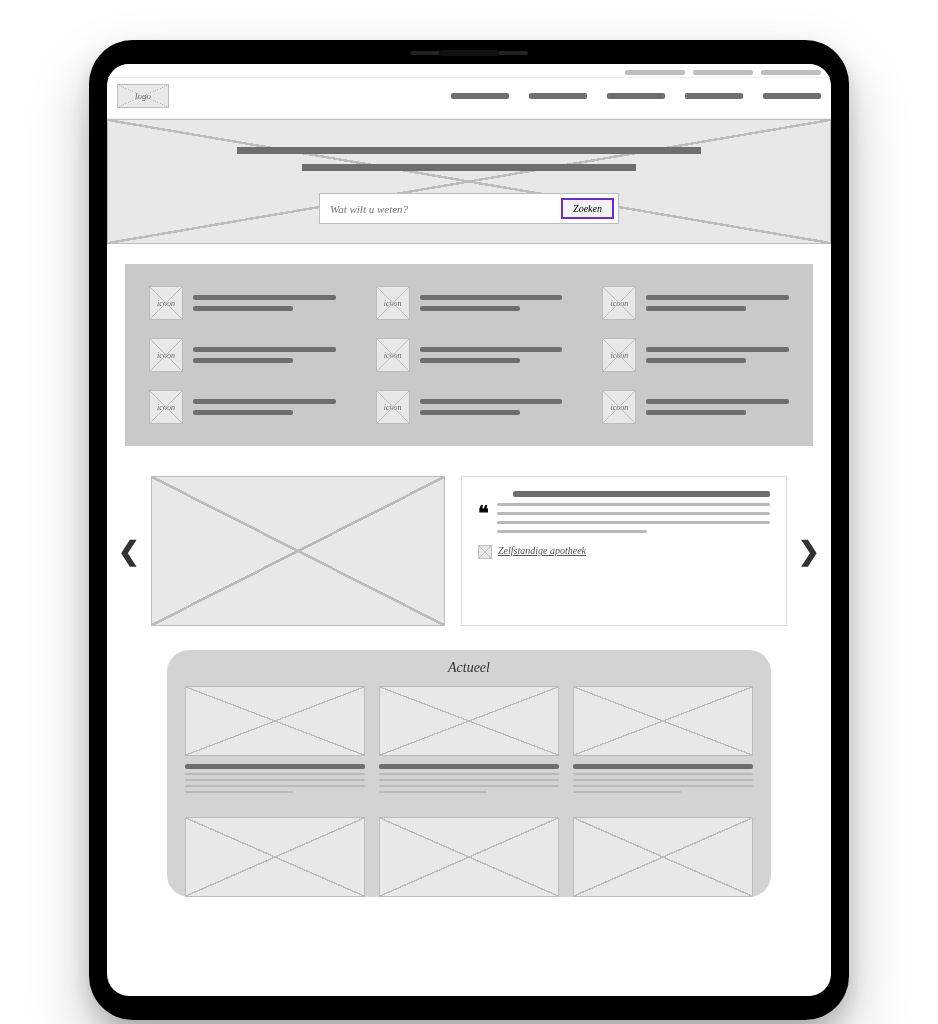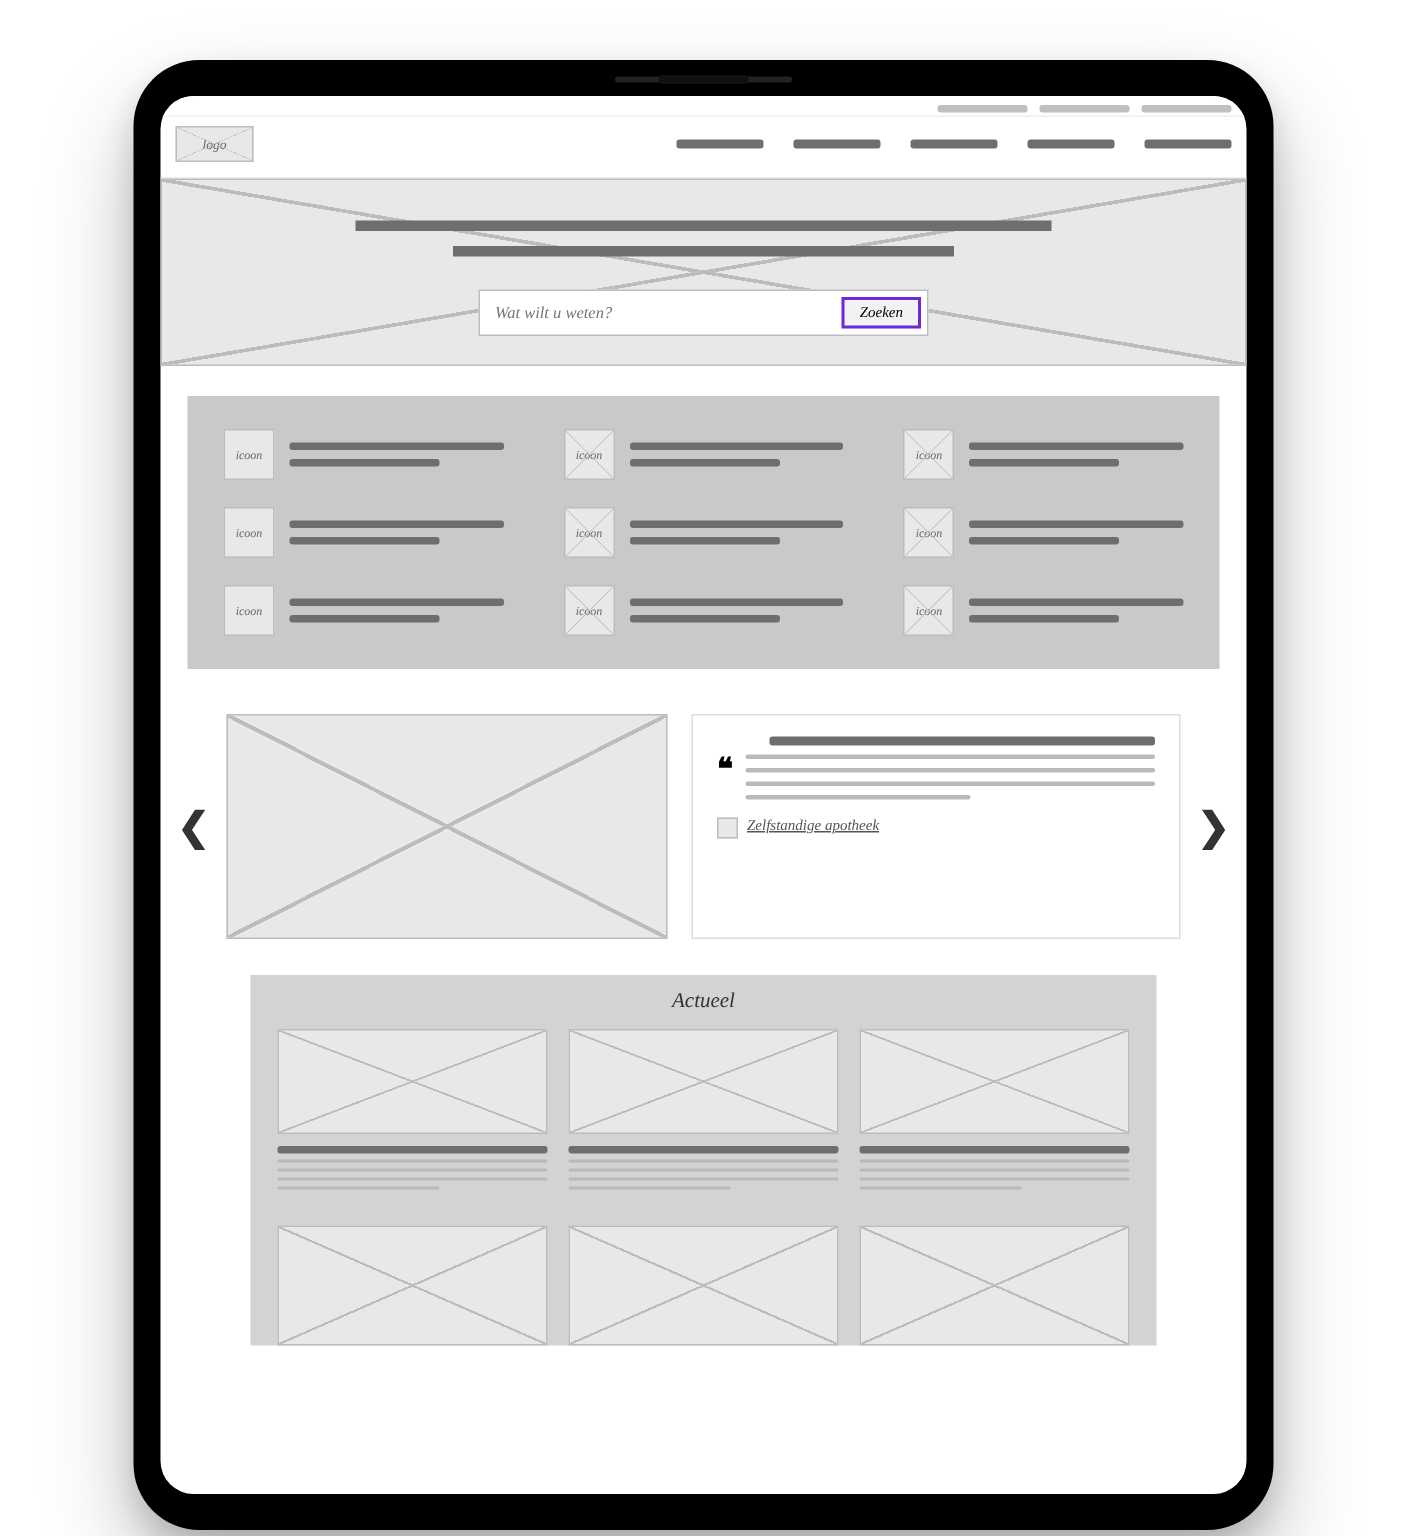--- a/index.html
+++ b/index.html
@@ -185,20 +185,21 @@
   .quote-lines { flex:1; display:flex; flex-direction:column; gap:6px; }
   .tags { margin-top: 12px; display:flex; flex-direction:column; gap:6px; }
   .tag { display:flex; gap:6px; font-size:10px; font-style:italic; color:#555; text-decoration:underline; }
   .tag .ph { width:14px; height:14px; }
 
   
   .news {
     margin: 24px 60px 0;
     background: #d3d3d3;
     padding: 10px 18px 0;
+    border-radius: 22px;
   }
   .news-title {
     text-align:center;
     font-style: italic;
     font-size: 14px;
     color:#333;
     margin-bottom: 10px;
   }
   .news-grid {
     display:grid;

